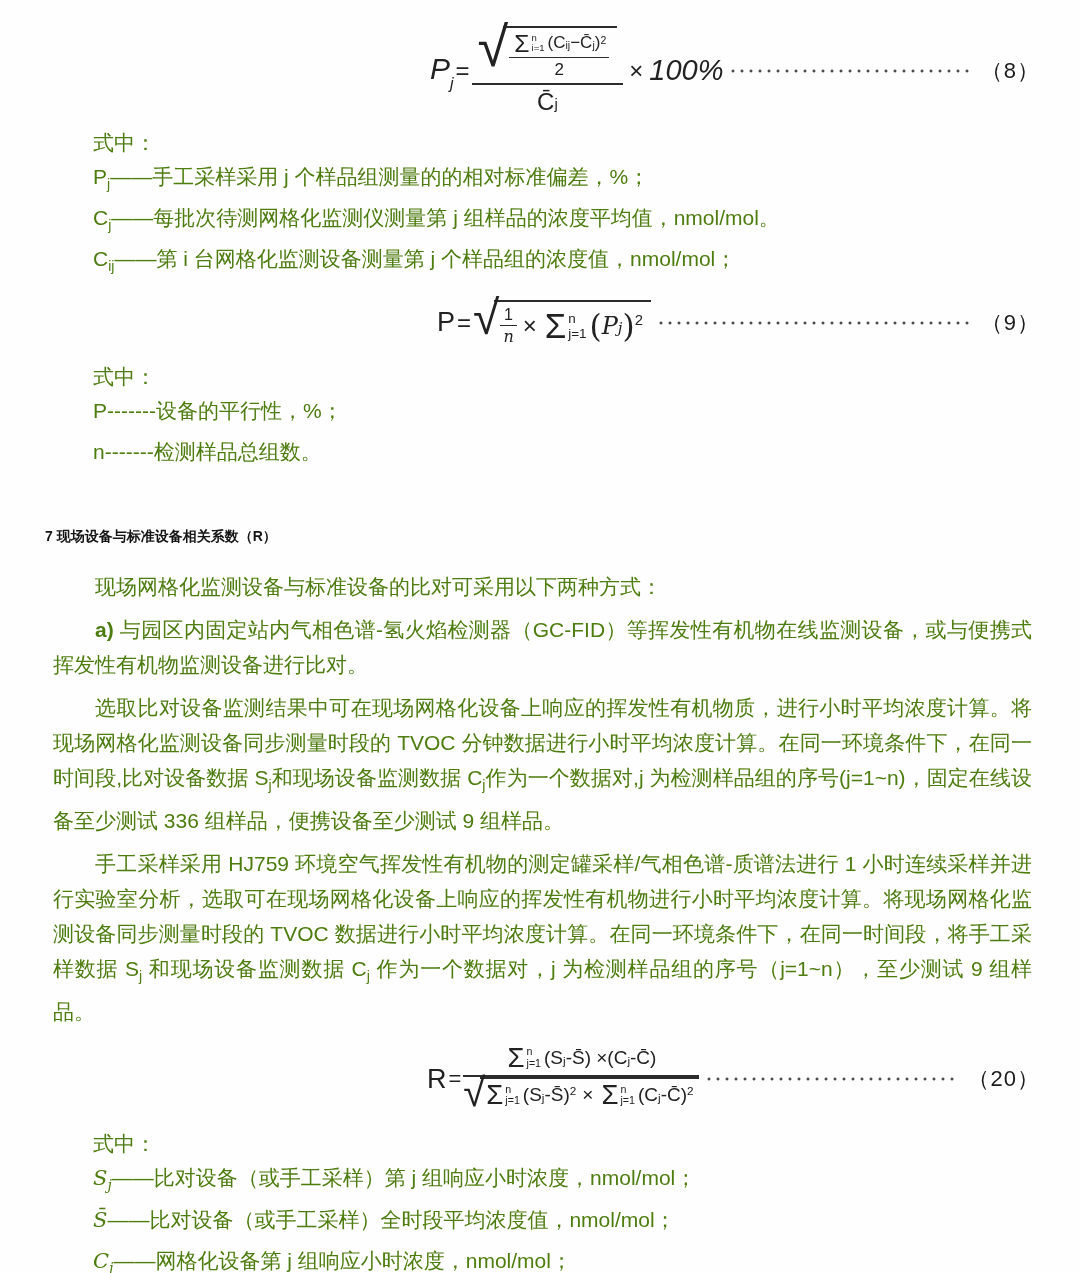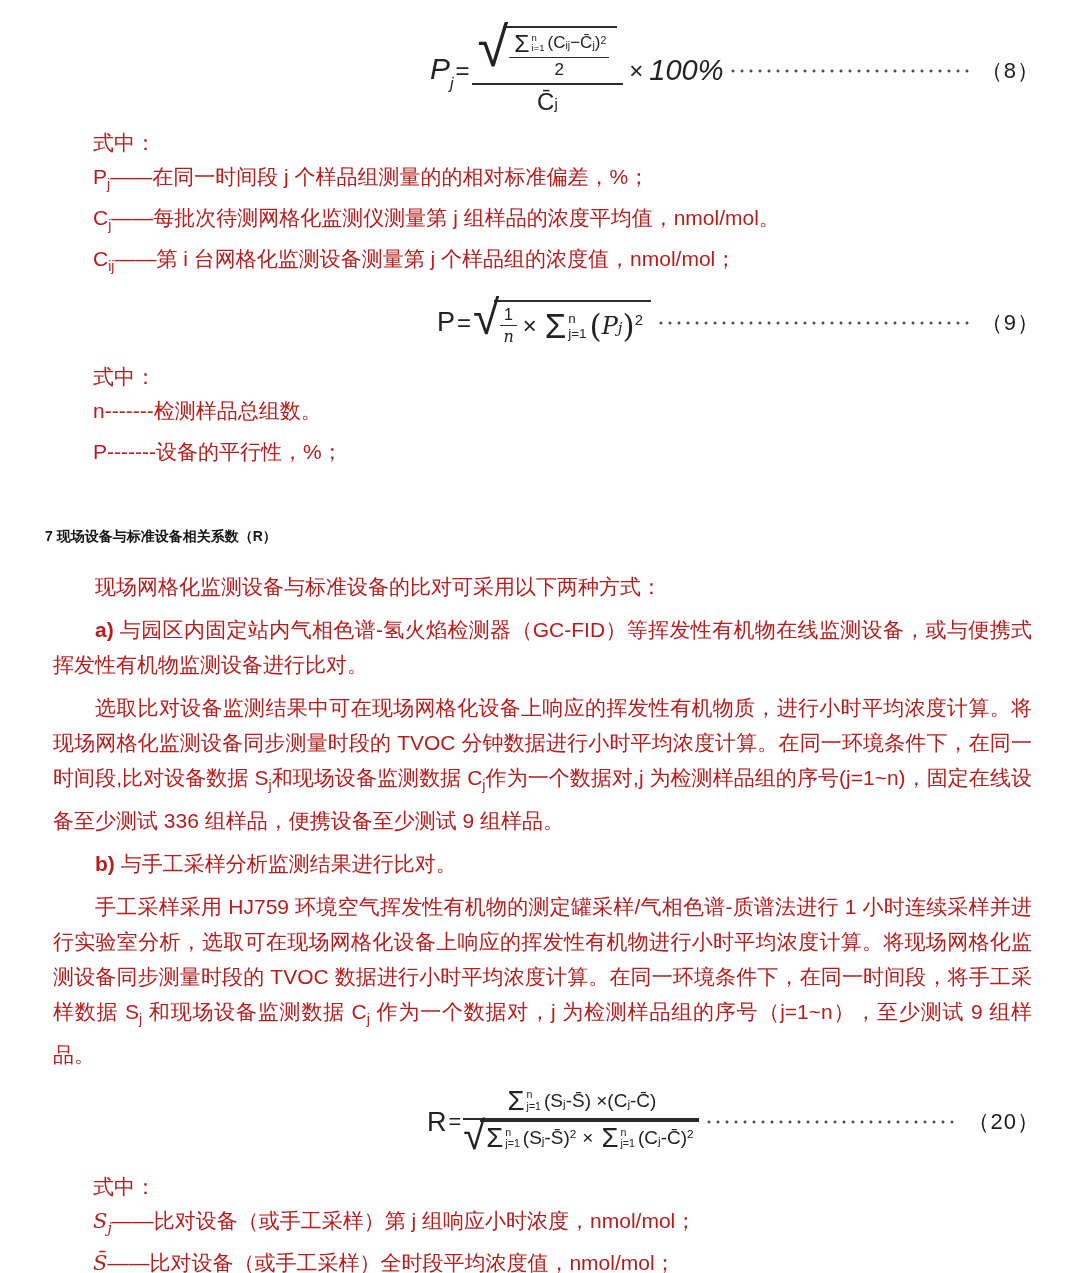--- a/index.html
+++ b/index.html
@@ -5,21 +5,21 @@
   * { margin:0; padding:0; box-sizing:border-box; }
   html,body { background:#ffffff; }
   body {
     width:1080px; height:1273px; overflow:hidden;
     font-family:"Liberation Sans", sans-serif;
     color:#1e1e1e;
   }
   .page { width:1080px; height:1273px; padding:18px 40px 8px 45px; background:#fefefe; }
 
   
-  .bodytext { font-size:21px; line-height:35px; text-align:justify; color:#b91c1c; }
+  .bodytext { font-size:21px; line-height:35px; text-align:justify; color:#4d7c0f; }
   p.para { text-indent:2em; margin:8px; }
   .plabel { font-weight:bold; }
   .psub { font-size:0.68em; }
 
   
   .heading {
     font-size:14px; font-weight:bold; color:#151515;
     margin:44px 0 17px 0; line-height:32px; text-align:left; text-indent:0;
   }
 
@@ -139,21 +139,21 @@
       </span>
       <span class="mul">×</span>
         <span class="pct">100%</span>
     </span>
     <span class="leader"></span>
     <span class="f-num">（8）</span>
   </div>
 
   <div class="defs defs1 bodytext">
     <span class="def-label">式中：</span>
-    <span class="def-line"><span class="def-sym"><span>P</span><sub>j</sub></span><span>——在同一时间段 j 个样品组测量的的相对标准偏差，%；</span></span>
+    <span class="def-line"><span class="def-sym"><span>P</span><sub>j</sub></span><span>——手工采样采用 j 个样品组测量的的相对标准偏差，%；</span></span>
     <span class="def-line"><span class="def-sym"><span>C</span><sub>j</sub></span><span>——每批次待测网格化监测仪测量第 j 组样品的浓度平均值，nmol/mol。</span></span>
     <span class="def-line"><span class="def-sym"><span>C</span><sub>ij</sub></span><span>——第 i 台网格化监测设备测量第 j 个样品组的浓度值，nmol/mol；</span></span>
   </div>
 
   <div class="formula-row row-f9">
     <span class="fpad" style="width:392px"></span>
     <span class="math f9m">
       <span class="lhs">P</span>
         <span class="eq">=</span>
       <span class="sqrt">
@@ -178,31 +178,30 @@
             <sup>2</sup>
         </span>
       </span>
     </span>
     <span class="leader"></span>
     <span class="f-num">（9）</span>
   </div>
 
   <div class="defs defs2 bodytext">
     <span class="def-label">式中：</span>
+    <span class="def-line"><span class="def-sym"><span>P</span><sub></sub></span><span>-------设备的平行性，%；</span></span>
     <span class="def-line"><span class="def-sym"><span>n</span><sub></sub></span><span>-------检测样品总组数。</span></span>
-    <span class="def-line"><span class="def-sym"><span>P</span><sub></sub></span><span>-------设备的平行性，%；</span></span>
   </div>
 
   <h2 class="heading">7 现场设备与标准设备相关系数（R）</h2>
 
   <div class="bodytext">
     <p class="para">现场网格化监测设备与标准设备的比对可采用以下两种方式：</p>
     <p class="para"><span class="plabel">a)</span><span> 与园区内固定站内气相色谱-氢火焰检测器（GC-FID）等挥发性有机物在线监测设备，或与便携式挥发性有机物监测设备进行比对。</span></p>
     <p class="para"><span>选取比对设备监测结果中可在现场网格化设备上响应的挥发性有机物质，进行小时平均浓度计算。将现场网格化监测设备同步测量时段的 TVOC 分钟数据进行小时平均浓度计算。在同一环境条件下，在同一时间段,比对设备数据 S</span><sub class="psub">j</sub><span>和现场设备监测数据 C</span><sub class="psub">j</sub><span>作为一个数据对,j 为检测样品组的序号(j=1~n)，固定在线设备至少测试 336 组样品，便携设备至少测试 9 组样品。</span></p>
-    <p class="para"><span class="plabel">b)</span><span> 与手工采样分析监测结果进行比对。</span></p>
     <p class="para"><span>手工采样采用 HJ759 环境空气挥发性有机物的测定罐采样/气相色谱-质谱法进行 1 小时连续采样并进行实验室分析，选取可在现场网格化设备上响应的挥发性有机物进行小时平均浓度计算。将现场网格化监测设备同步测量时段的 TVOC 数据进行小时平均浓度计算。在同一环境条件下，在同一时间段，将手工采样数据 S</span><sub class="psub">j</sub><span> 和现场设备监测数据 C</span><sub class="psub">j</sub><span> 作为一个数据对，j 为检测样品组的序号（j=1~n），至少测试 9 组样品。</span></p>
   </div>
 
   <div class="formula-row row-f10">
     <span class="fpad" style="width:382px"></span>
     <span class="math f10m">
       <span class="lhs">R</span>
         <span class="eq">=</span>
       <span class="frac mainfrac">
         <span class="num nrow">

